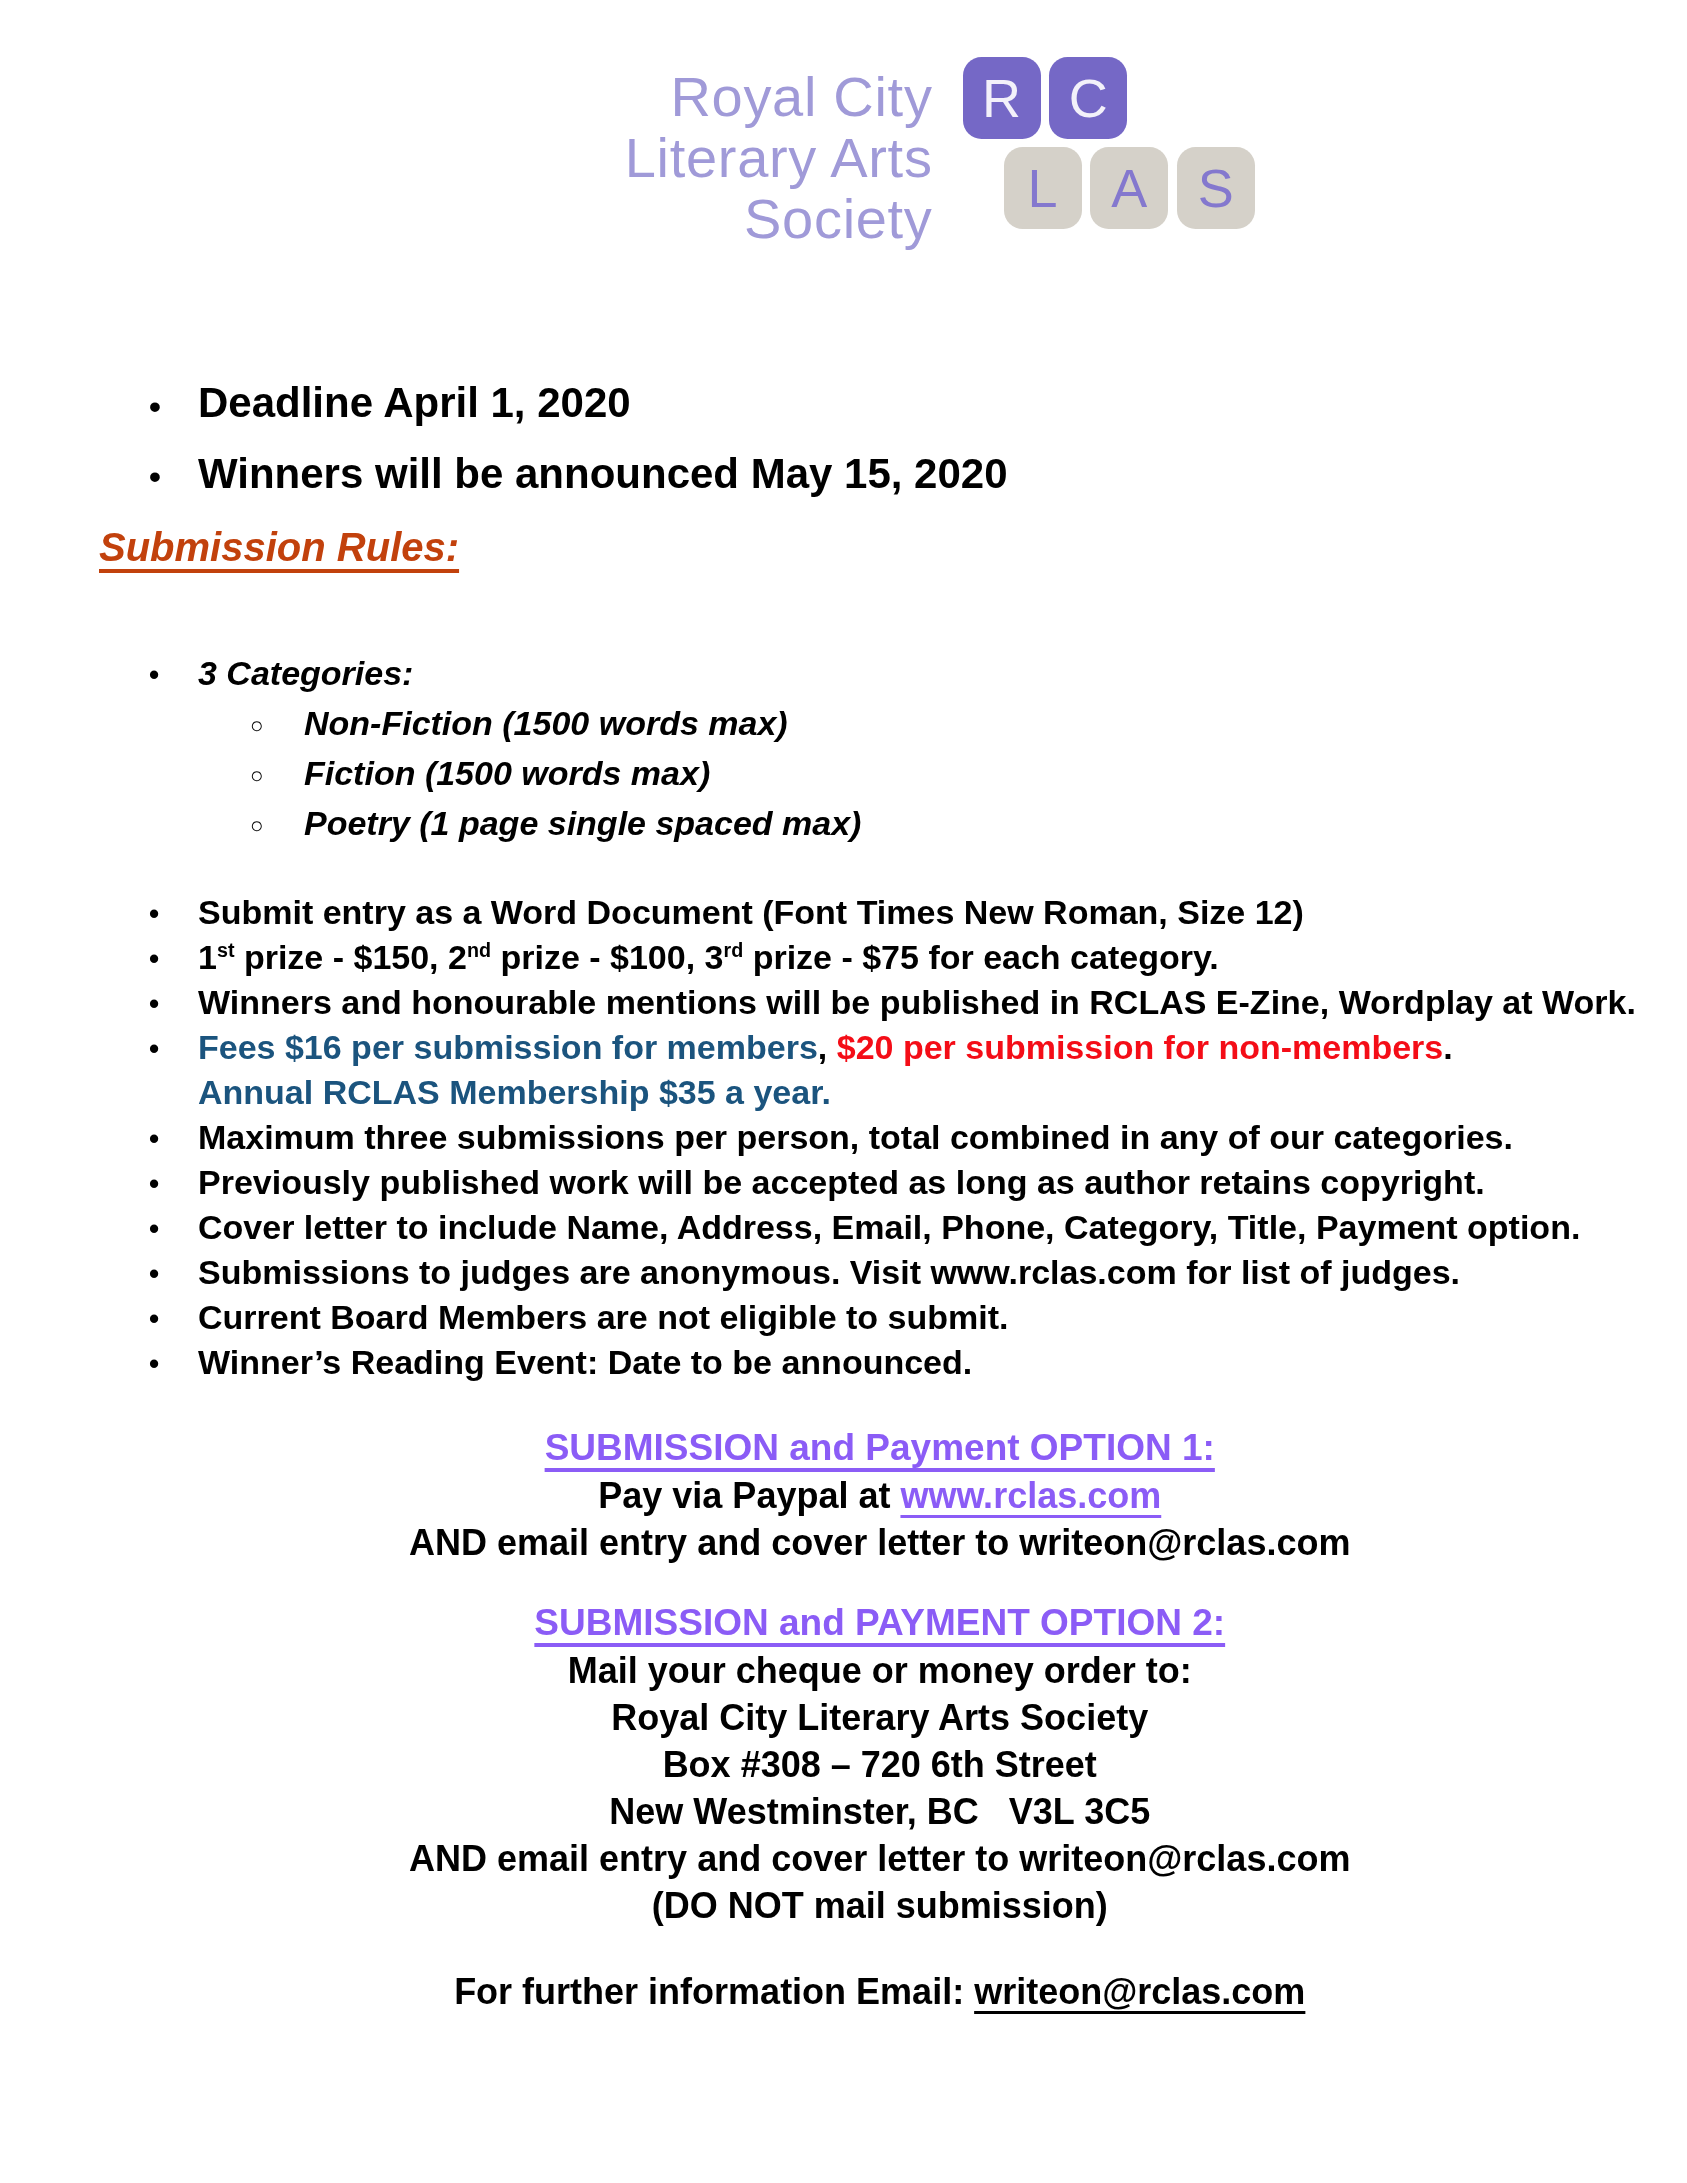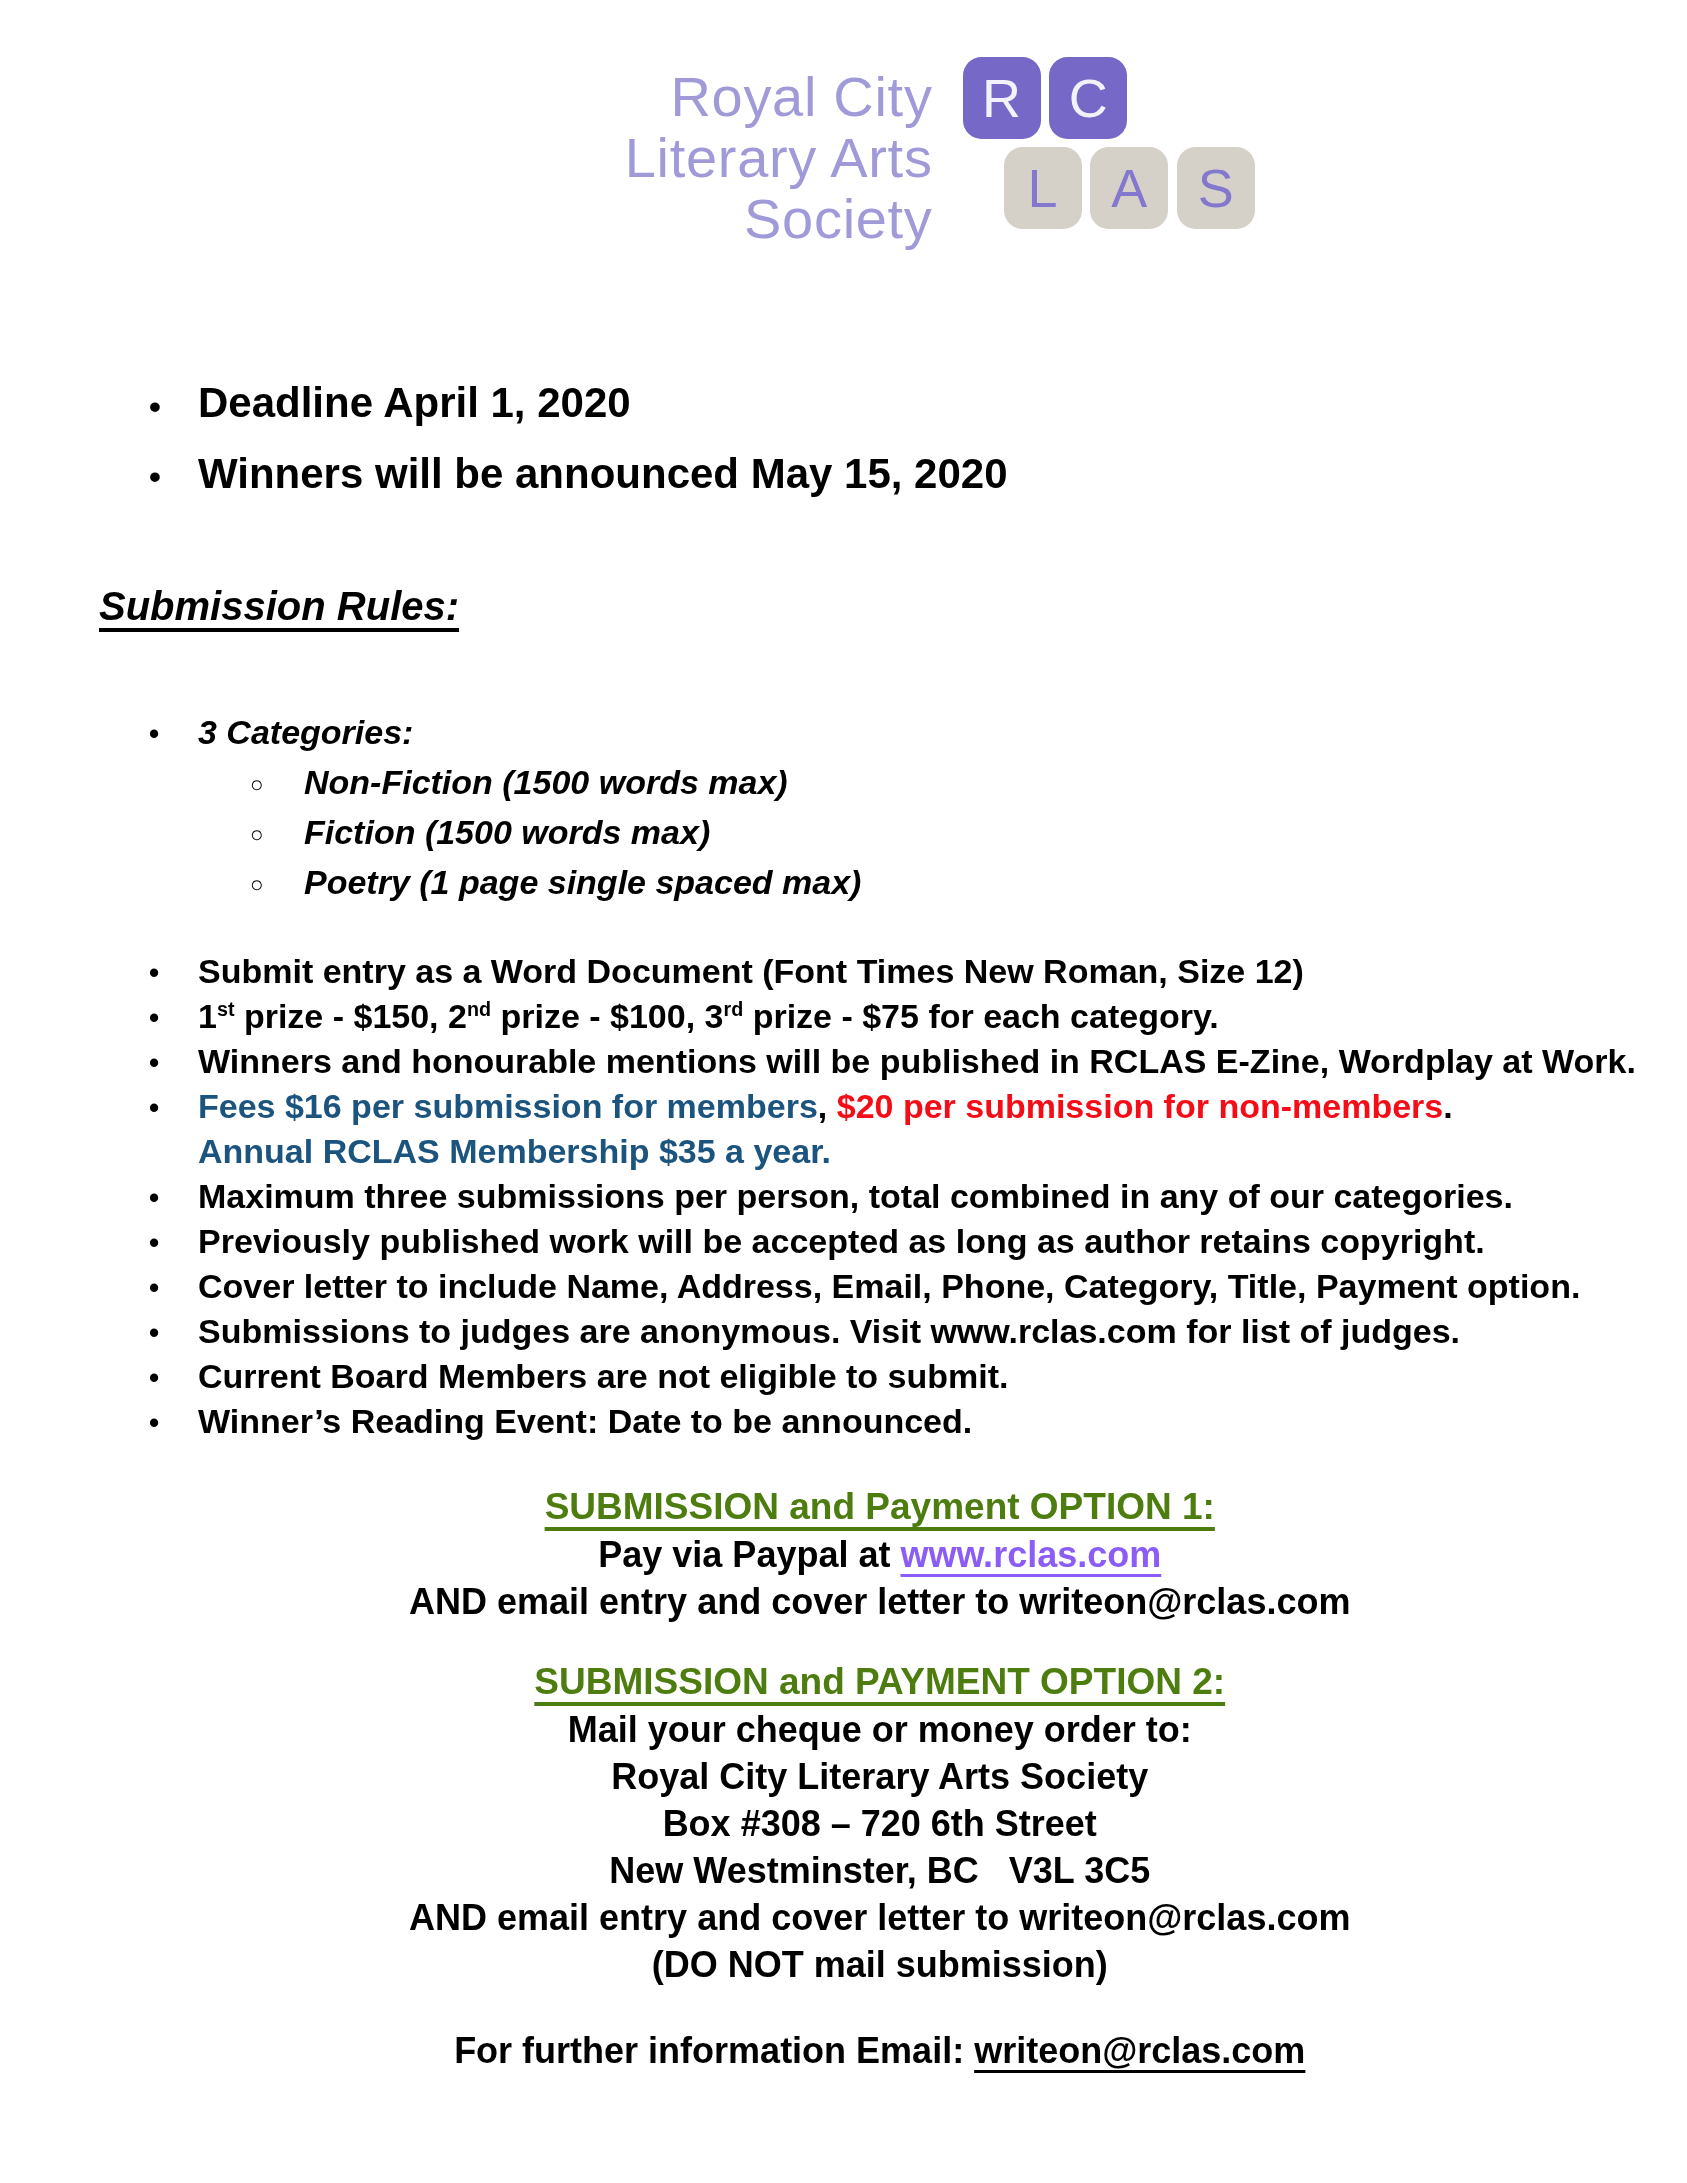--- a/index.html
+++ b/index.html
@@ -61,25 +61,25 @@
   .b1 { padding-left: 99px; }
   .b1::before {
     content: "•";
     position: absolute; left: 50px; top: 0;
   }
   .intro { margin-top: 130px; font-size: 42px; font-weight: bold; line-height: 48px; }
   .intro li { margin-bottom: 22.5px; }
   .intro .b1::before { font-size: 34px; top: 2.6px; }
 
   .rules-heading {
-    margin-top: 86px;
+    margin-top: 27px;
     font-size: 40px;
     font-weight: bold;
     font-style: italic;
-    color: #000000;
+    color: #c2410c;
   }
   .rules-heading span {
     text-decoration: underline;
     text-decoration-thickness: 4px;
     text-underline-offset: 8px;
   }
 
   .cats {
     margin-top: 78px;
     font-size: 34px; font-weight: bold; font-style: italic;
@@ -102,21 +102,21 @@
   sup { font-size: 0.58em; vertical-align: super; line-height: 0; }
   .blue { color: #1B547E; }
   .red  { color: #F40D17; }
 
   
   .center { text-align: center; font-weight: bold; }
   .opt-line { font-size: 36px; line-height: 47px; white-space: nowrap; }
   .pre { white-space: pre; }
   .opt-heading {
     font-size: 37px; line-height: 49px;
-    color: #4d7c0f;
+    color: #8b5cf6;
   }
   .opt-heading span {
     text-decoration: underline;
     text-decoration-thickness: 4px;
     text-underline-offset: 8px;
   }
   .option1 { margin-top: 38px; }
   .option2 { margin-top: 32px; }
   .navy-link {
     color: #8b5cf6;

